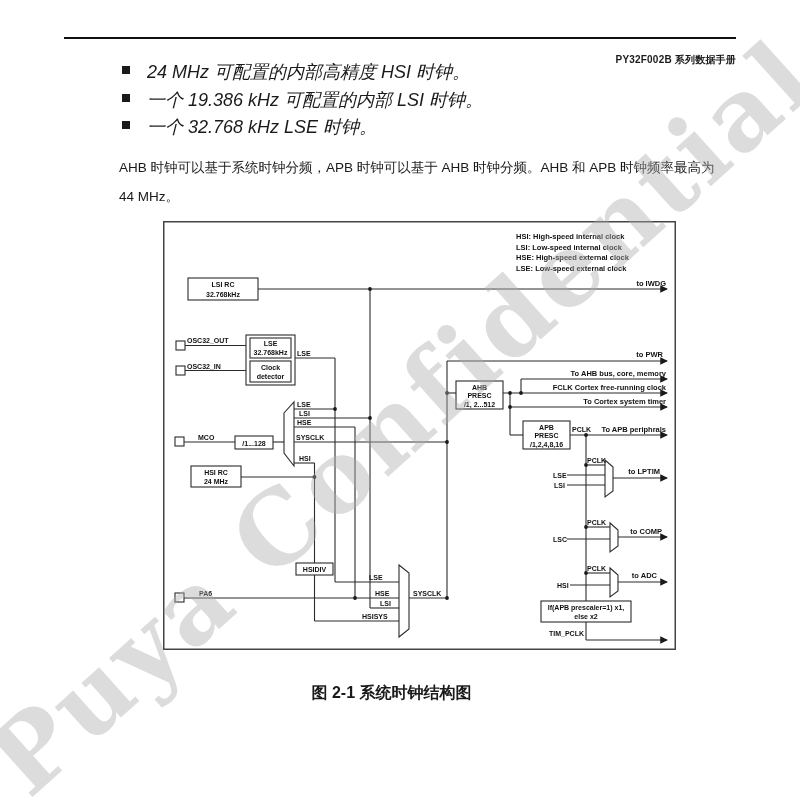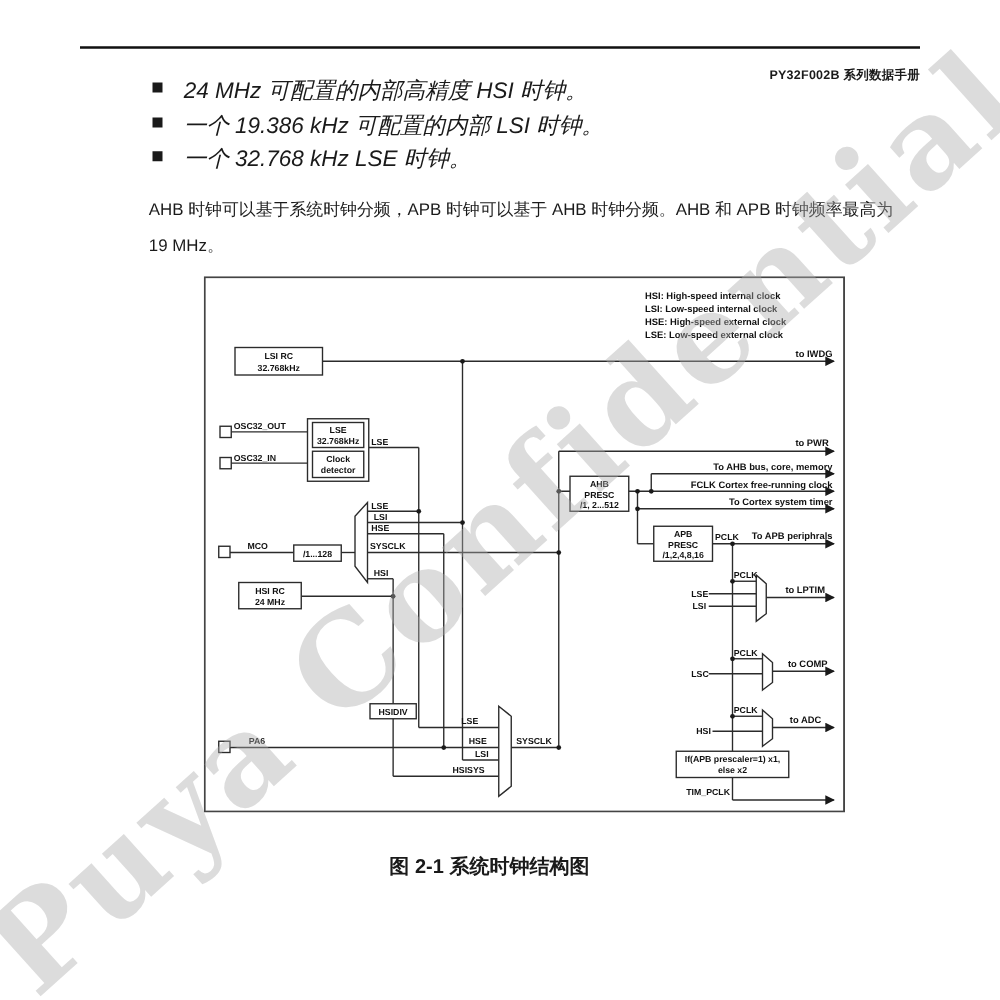--- a/index.html
+++ b/index.html
@@ -47,21 +47,21 @@
   <span class="bullet-sq"></span>
   <span class="bullet-txt">一个 19.386 kHz 可配置的内部 LSI 时钟。</span>
 </div>
 <div class="bullet-row" style="top:118px;">
   <span class="bullet-sq"></span>
   <span class="bullet-txt">一个 32.768 kHz LSE 时钟。</span>
 </div>
 
 <div class="para">
   <div>AHB 时钟可以基于系统时钟分频，APB 时钟可以基于 AHB 时钟分频。AHB 和 APB 时钟频率最高为</div>
-  <div>19 MHz。</div>
+  <div>44 MHz。</div>
 </div>
 
 <div class="diagram-wrap">
 <svg width="513" height="429" viewBox="0 0 513 429">
   <defs>
     <marker id="arr" viewBox="0 0 8 8" refX="7" refY="4" markerWidth="7" markerHeight="7" orient="auto">
       <path d="M0,0 L8,4 L0,8 z" fill="#1a1a1a"></path>
     </marker>
   </defs>
 

